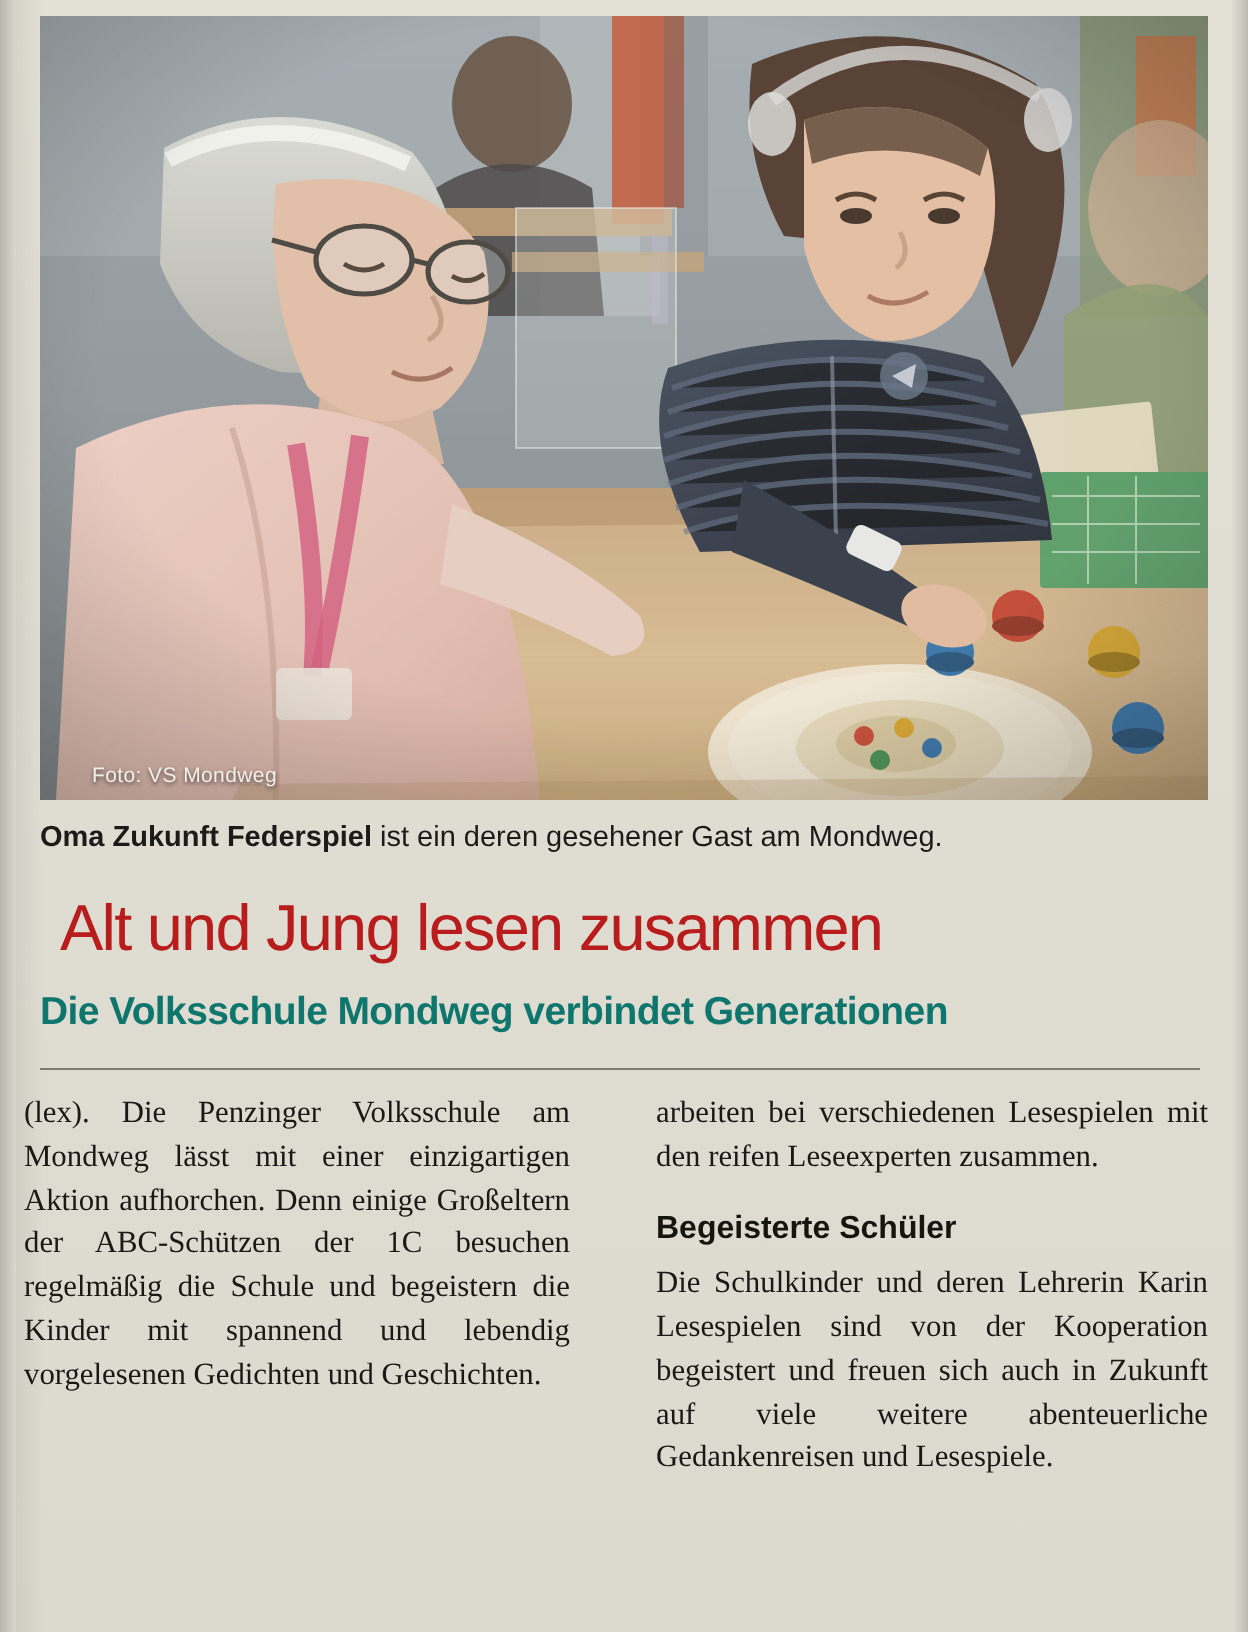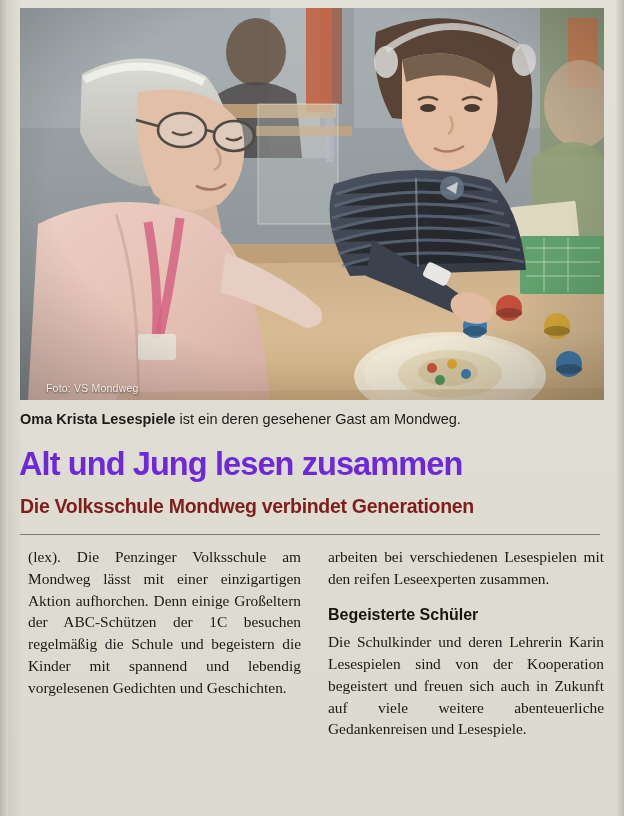--- a/index.html
+++ b/index.html
@@ -73,40 +73,40 @@
     font-family: "Liberation Sans", sans-serif;
     font-size: 14.5px;
     color: #1d1b19;
     line-height: 1.25;
   }
   .caption b { font-weight: 700; }
 
   
   .headline {
     position: absolute;
-    left: 19px;
+    left: 30px;
     top: 447px;
     width: 590px;
     font-family: "Liberation Sans", sans-serif;
-    font-weight: 700;
+    font-weight: 400;
     font-size: 32.5px;
     letter-spacing: -0.9px;
-    color: #6d28d9;
+    color: #b91c1c;
     line-height: 1.05;
   }
   .subhead {
     position: absolute;
     left: 20px;
     top: 496px;
     width: 590px;
     font-family: "Liberation Sans", sans-serif;
     font-weight: 700;
     font-size: 19.5px;
     letter-spacing: -0.3px;
-    color: #7f1d1d;
+    color: #0f766e;
     line-height: 1.1;
   }
 
   .rule {
     position: absolute;
     left: 20px;
     top: 534px;
     width: 580px;
     height: 1px;
     background: #7d7a72;
@@ -117,21 +117,21 @@
     position: absolute;
     top: 546px;
     font-family: "Liberation Serif", serif;
     font-size: 15.4px;
     line-height: 1.415;
     color: #1b1916;
     text-align: justify;
     text-justify: inter-word;
     hyphens: manual;
   }
-  .col-left  { left: 28px;  width: 273px; }
+  .col-left  { left: 12px;  width: 273px; }
   .col-right { left: 328px; width: 276px; }
 
   .col p { margin: 0 0 10px 0; }
   .col p.tight { margin-bottom: 0; }
 
   .sec-head {
     font-family: "Liberation Sans", sans-serif;
     font-weight: 700;
     font-size: 16px;
     color: #17150f;
@@ -316,21 +316,21 @@
       <path d="M96 392 L584 392 L584 380 L100 384 Z" fill="#b08a5e" opacity="0.3"></path>
 
       <rect x="0" y="0" width="584" height="392" fill="url(#vign)"></rect>
       <rect x="0" y="0" width="584" height="392" fill="#d9d3c4" opacity="0.10"></rect>
     </svg>
 
     <div class="photo-credit">Foto: VS Mondweg</div>
   </div>
 
   <div class="caption">
-    <b>Oma Krista Lesespiele</b><span> ist ein deren gesehener Gast am Mondweg.</span>
+    <b>Oma Zukunft Federspiel</b><span> ist ein deren gesehener Gast am Mondweg.</span>
   </div>
 
   <div class="headline">Alt und Jung lesen zusammen</div>
   <div class="subhead">Die Volksschule Mondweg verbindet Generationen</div>
   <div class="rule"></div>
 
   <div class="col col-left">
     <p>(lex). Die Penzinger Volksschule am Mondweg lässt mit einer einzigartigen Aktion aufhorchen. Denn einige Großeltern der ABC-Schützen der 1C besuchen regelmäßig die Schule und begeistern die Kinder mit spannend und lebendig vorgelesenen Gedichten und Geschichten.</p>
   </div>
 

